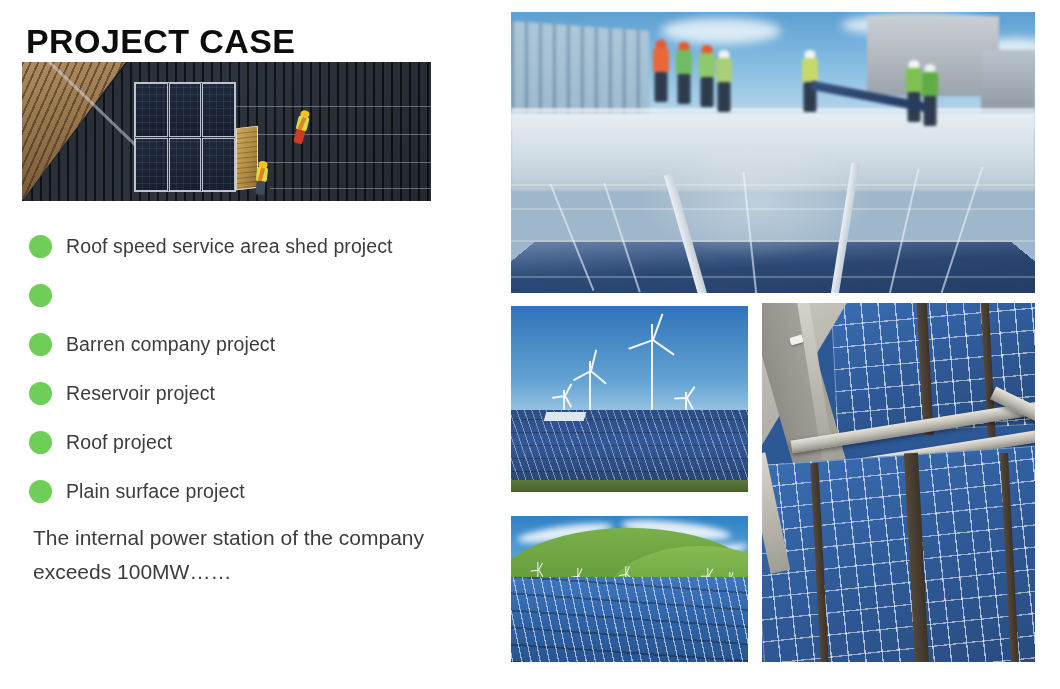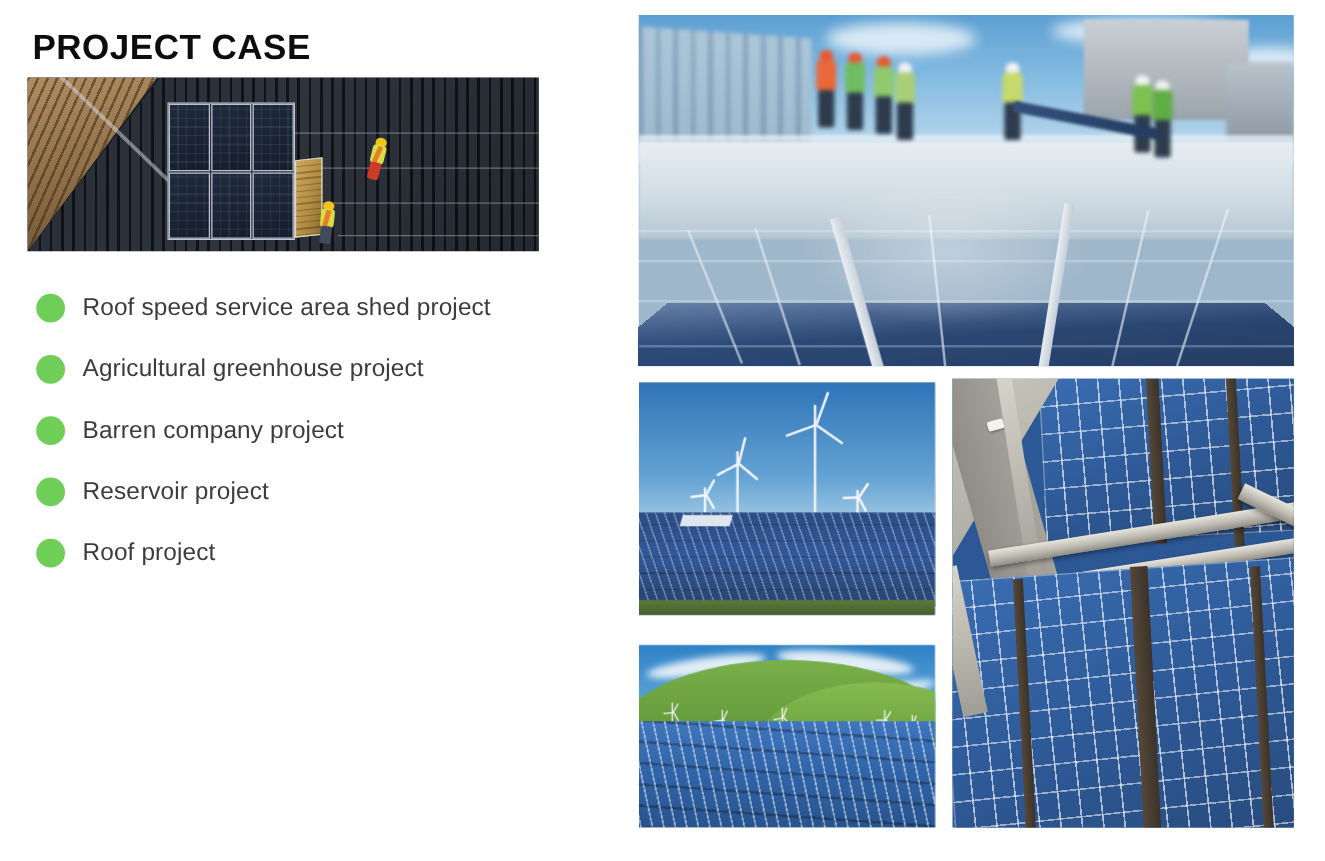--- a/index.html
+++ b/index.html
@@ -19,21 +19,21 @@
   
   .left-panel {
     position: absolute;
     left: 0; top: 0;
     width: 500px; height: 689px;
   }
 
   .page-title {
     position: absolute;
     left: 26px; top: 22px;
-    font-size: 28px;
+    font-size: 34px;
     font-weight: bold;
     letter-spacing: 0.4px;
     color: #0d0d0d;
     font-family: "Liberation Sans", sans-serif;
   }
 
   
   .roof-photo {
     position: absolute;
     left: 22px; top: 62px;
@@ -384,36 +384,40 @@
       </div>
     </div>
 
     <div class="bullet-list">
       <div class="bullet-row">
         <span class="bullet-dot" style="background:#6ece58;"></span>
         <span class="bullet-text">Roof speed service area shed project</span>
       </div>
       <div class="bullet-row">
         <span class="bullet-dot" style="background:#6ece58;"></span>
-        <span class="bullet-text">Agricultural greenhouse project</span>
       </div>
       <div class="bullet-row">
         <span class="bullet-dot" style="background:#6ece58;"></span>
         <span class="bullet-text">Barren company project</span>
       </div>
       <div class="bullet-row">
         <span class="bullet-dot" style="background:#6ece58;"></span>
         <span class="bullet-text">Reservoir project</span>
       </div>
       <div class="bullet-row">
         <span class="bullet-dot" style="background:#6ece58;"></span>
         <span class="bullet-text"> Roof project</span>
       </div>
-    </div>
-
+      <div class="bullet-row">
+        <span class="bullet-dot" style="background:#6ece58;"></span>
+        <span class="bullet-text">Plain surface project</span>
+      </div>
+    </div>
+
+    <div class="closing-note">The internal power station of the company exceeds 100MW……</div>
   </div>
 
   <div class="photo hero">
     <div class="hero-sky"></div>
     <div class="hero-cloud" style="left:150px; top:6px; width:120px; height:26px;"></div>
     <div class="hero-cloud" style="left:330px; top:2px; width:150px; height:22px;"></div>
     <div class="hero-cloud" style="left:470px; top:26px; width:70px; height:18px;"></div>
 
     <div class="hero-building-l"></div>
     <div class="hero-building-r"></div>

